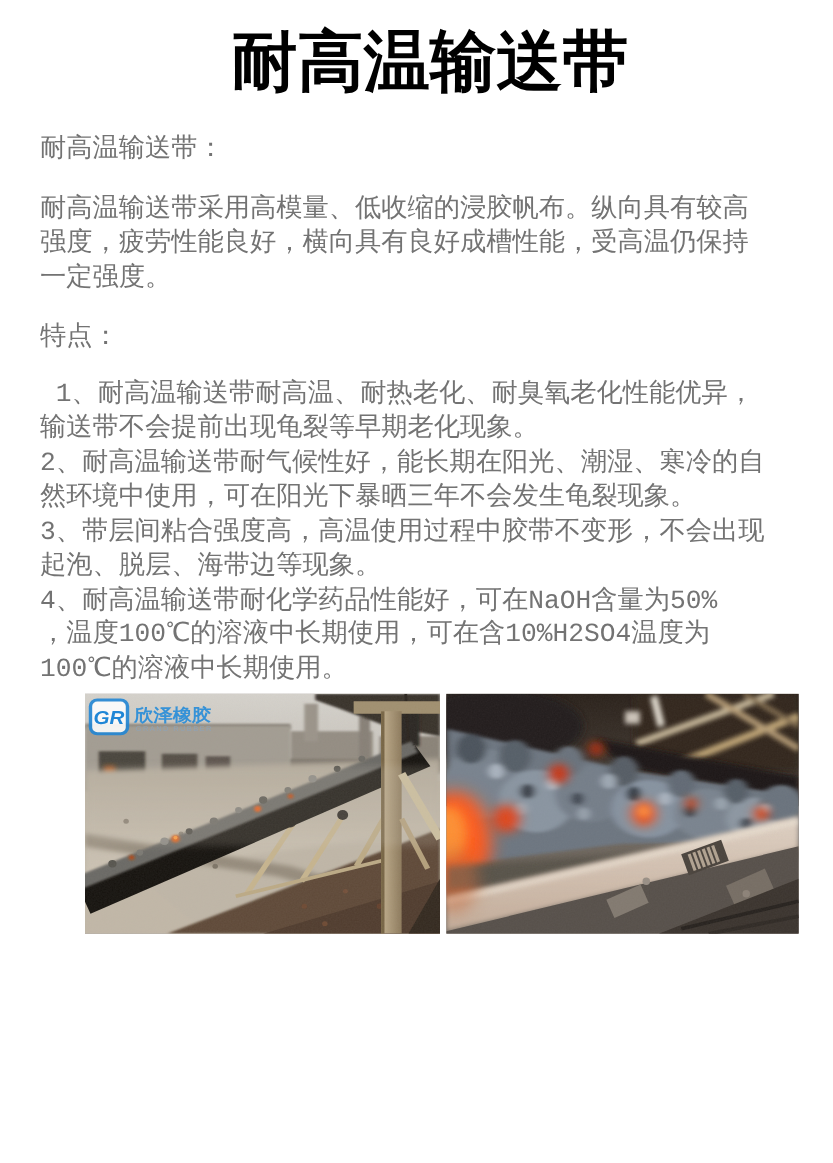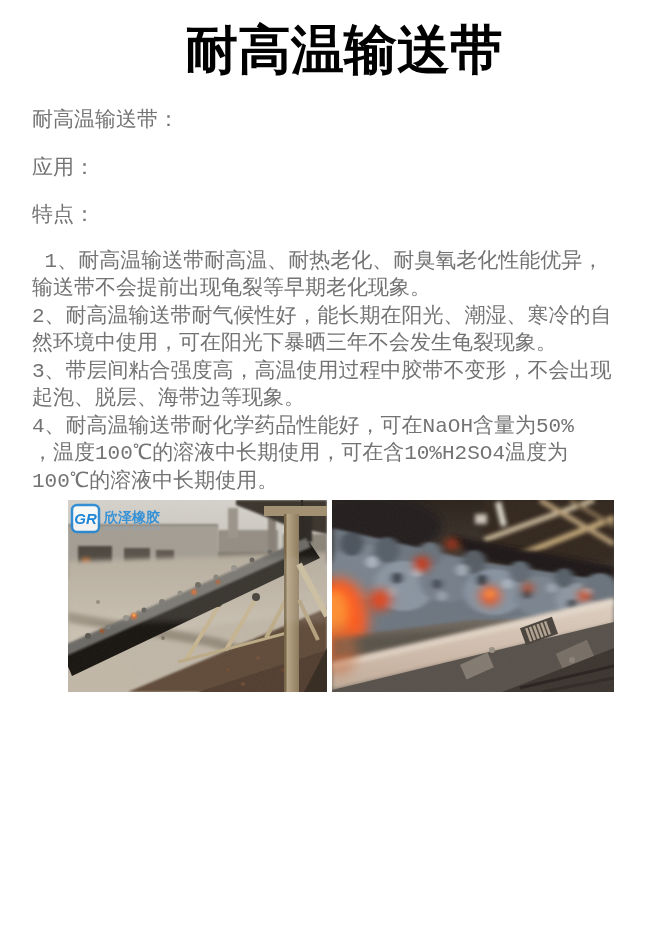--- a/index.html
+++ b/index.html
@@ -9,32 +9,34 @@
   }
   .page-title{
     margin:15px 0 0;font-size:53px;line-height:70px;font-weight:700;
     text-align:center;color:#000;letter-spacing:0;padding-left:22px;
   }
   .content{padding:0 28px 0 32px;font-size:21px;line-height:27.5px;color:#737373;}
   .content p{margin:20px 0;white-space:pre-line;}
   .content p:last-child{margin-bottom:0;font-family:Liberation Mono, monospace;}
   .images-row{display:flex;gap:5px;padding-left:68px;margin-top:5px;}
   .photo{height:192px;overflow:hidden;position:relative;flex:0 0 auto;background:#9a948c;}
-  .photo-left{width:259px;}
+  .photo-left{width:284px;}
   .photo-right{width:282px;}
   .photo svg{display:block;width:100%;height:100%;}
 </style>
 </head>
 <body>
 
 <h1 class="page-title">耐高温输送带</h1>
 
 <div class="content">
   <p>耐高温输送带：</p>
-  <p>应用：</p>
+  <p>耐高温输送带采用高模量、低收缩的浸胶帆布。纵向具有较高
+强度，疲劳性能良好，横向具有良好成槽性能，受高温仍保持
+一定强度。</p>
   <p>特点：</p>
   <p>&nbsp;1、耐高温输送带耐高温、耐热老化、耐臭氧老化性能优异，
 输送带不会提前出现龟裂等早期老化现象。
 2、耐高温输送带耐气候性好，能长期在阳光、潮湿、寒冷的自
 然环境中使用，可在阳光下暴晒三年不会发生龟裂现象。
 3、带层间粘合强度高，高温使用过程中胶带不变形，不会出现
 起泡、脱层、海带边等现象。
 4、耐高温输送带耐化学药品性能好，可在NaOH含量为50%
 ，温度100℃的溶液中长期使用，可在含10%H2SO4温度为
 100℃的溶液中长期使用。</p>

